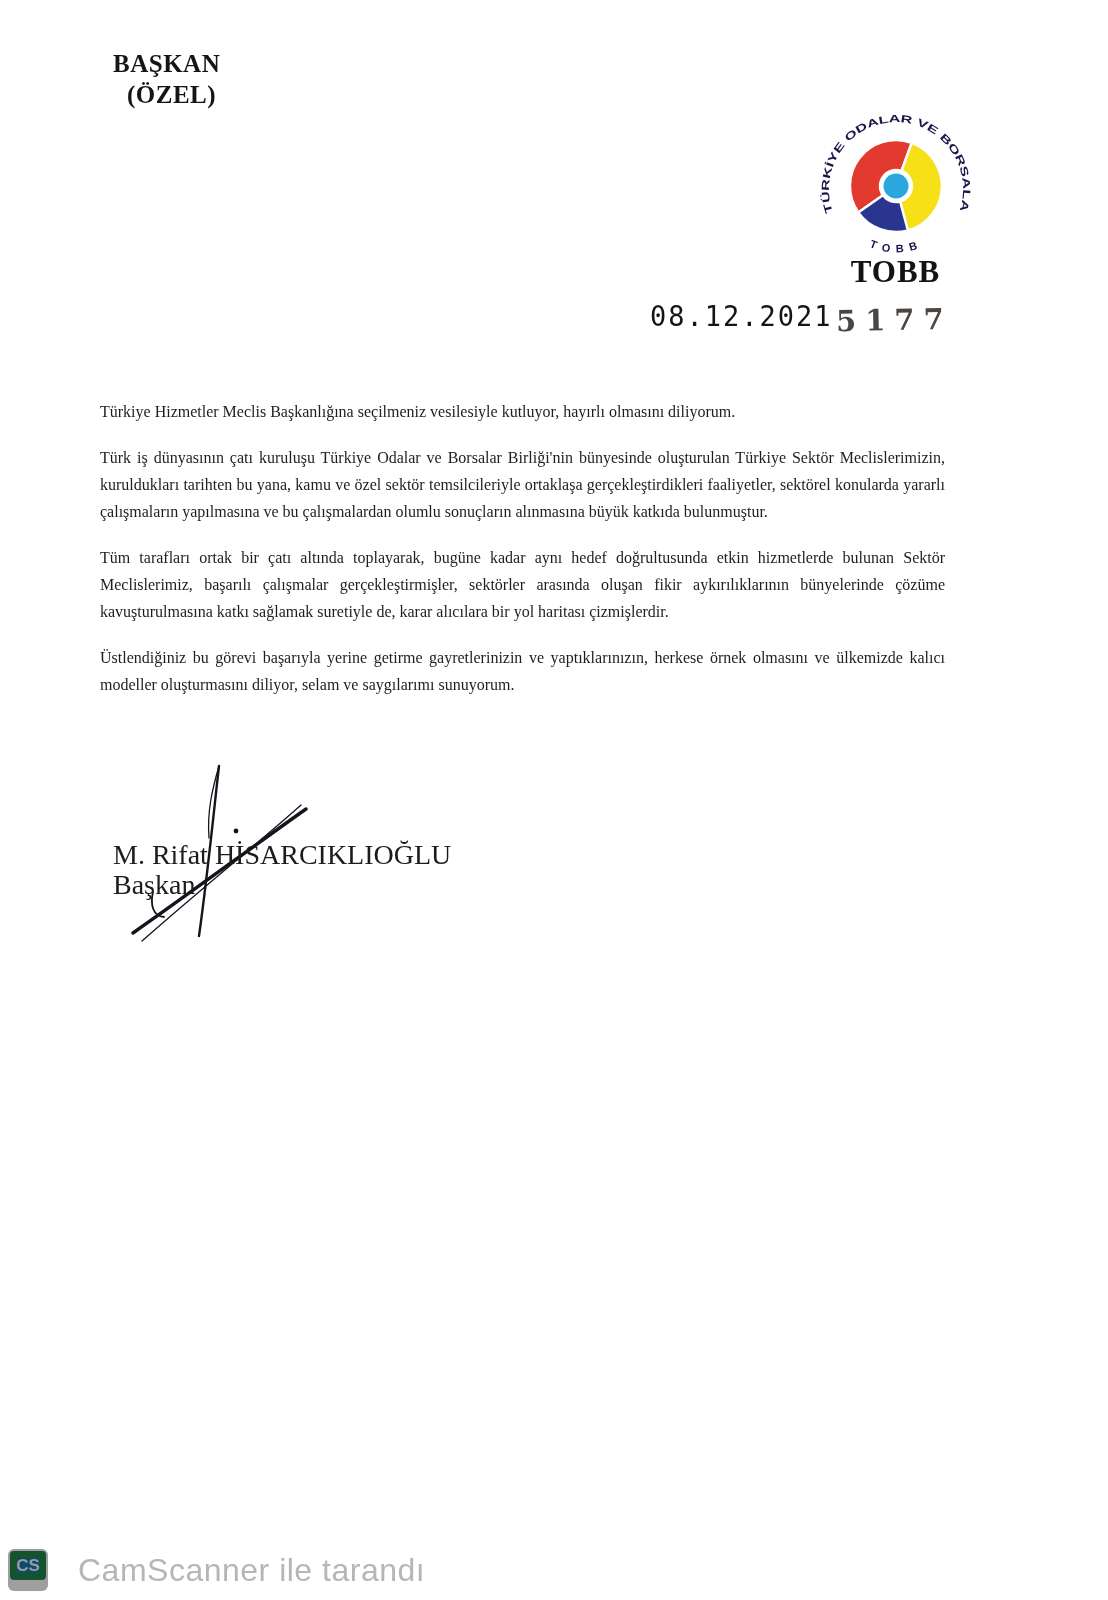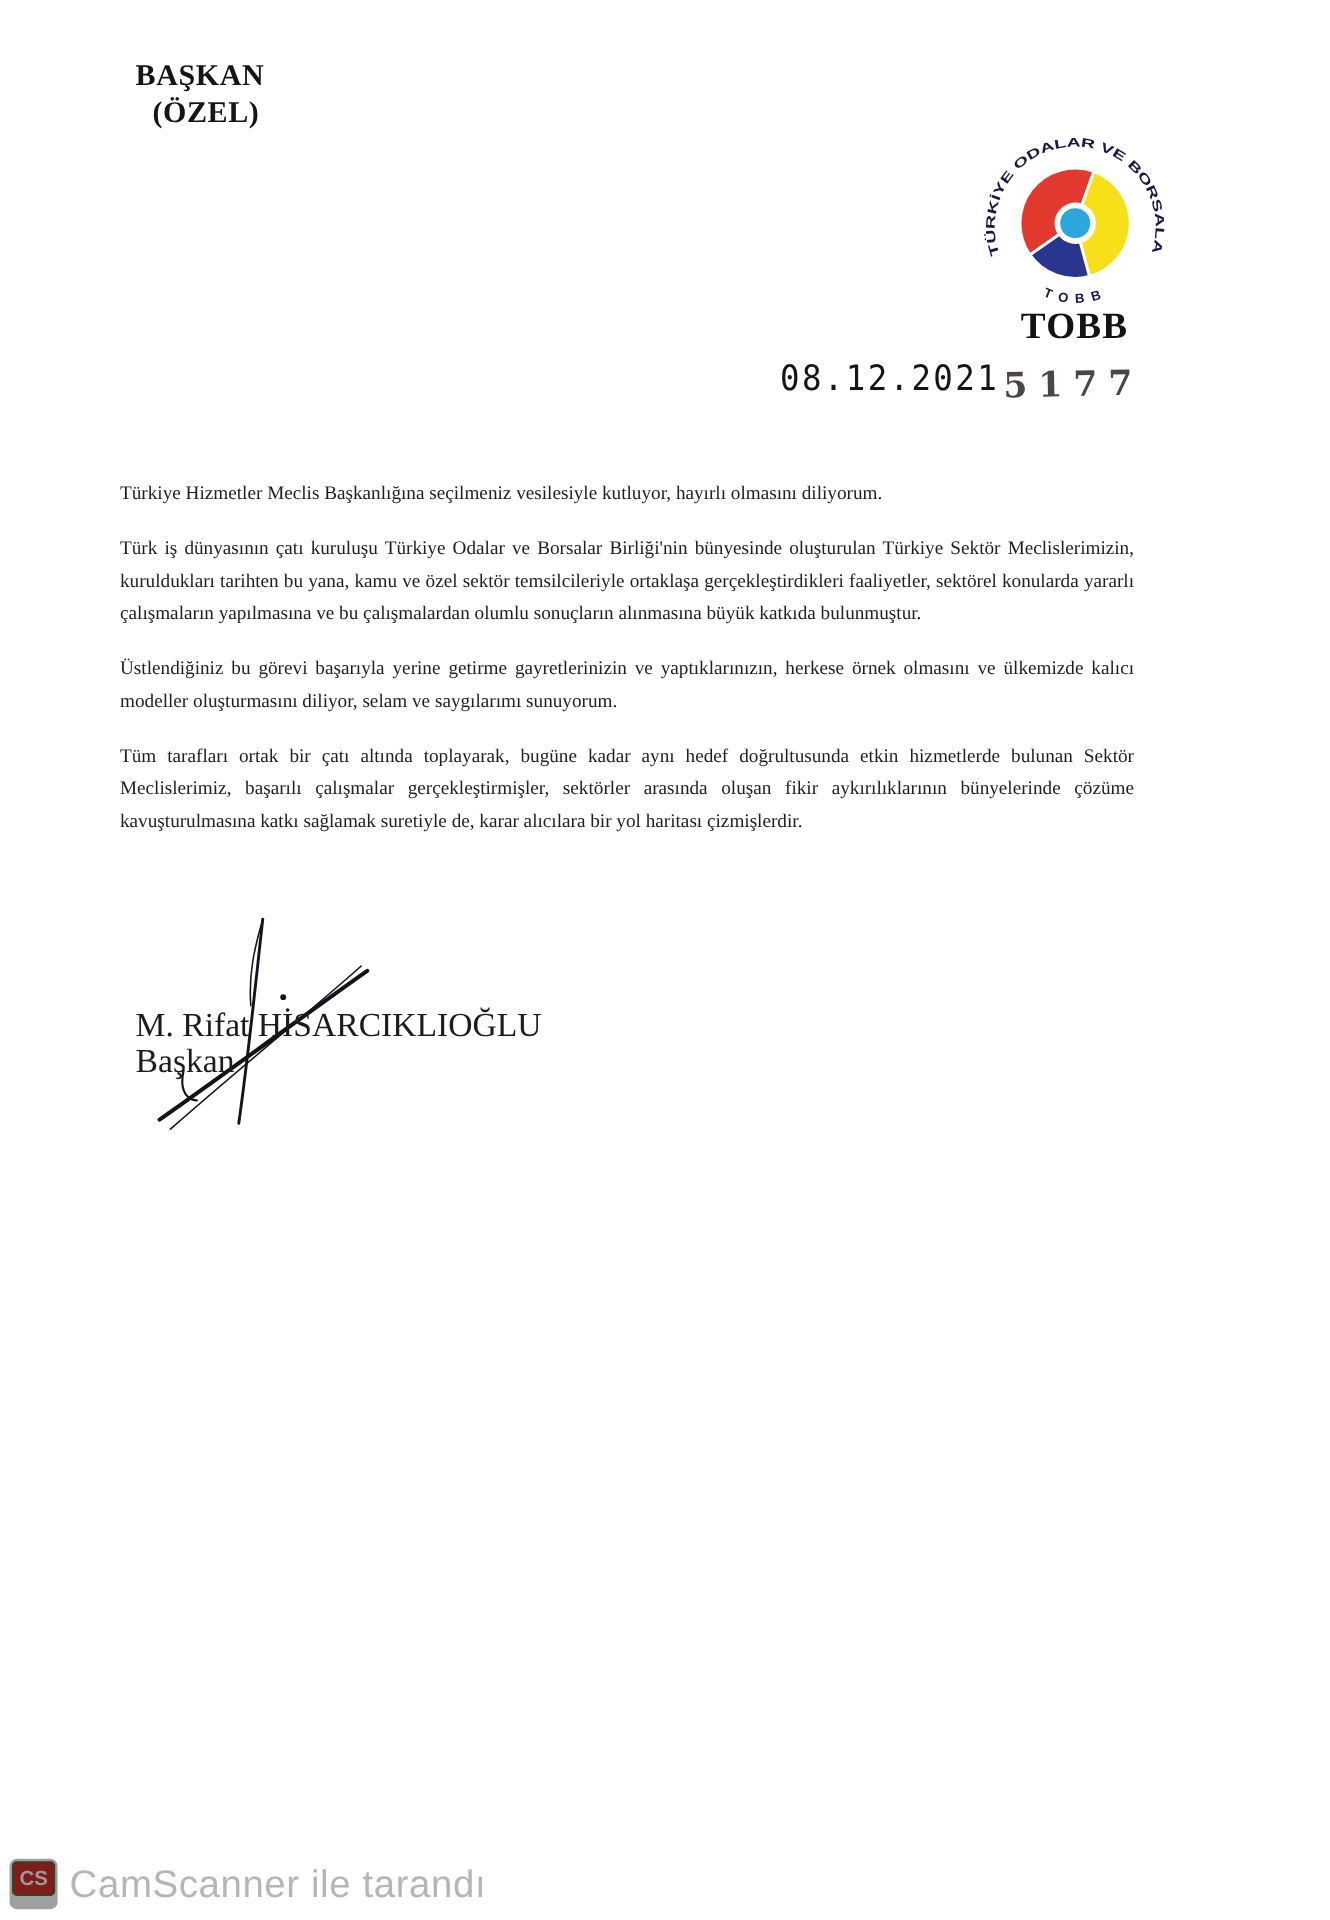--- a/index.html
+++ b/index.html
@@ -42,28 +42,28 @@
   .sig-text{position:absolute;left:113px;top:840px;font-size:28px;line-height:30px;color:#1c1c1c;}
   .sig-svg{position:absolute;left:100px;top:738px;pointer-events:none;}
   
   .footer{position:absolute;left:8px;top:1549px;display:flex;align-items:center;gap:10px;}
   .cs-badge{
     width:40px;height:42px;border-radius:6px;background:#9f9f9f;
     position:relative;flex:0 0 auto;
   }
   .cs-badge .cs-top{
     position:absolute;left:2px;top:2px;right:2px;height:29px;
-    background:#7f1d1d;border:1px solid #14532d;border-radius:4px;
+    background:#0c4a6e;border:7px solid #14532d;border-radius:4px;
     display:flex;align-items:center;justify-content:center;
     font-family:"Liberation Sans",sans-serif;font-weight:bold;font-size:17px;color:#9b9b9b;
     box-sizing:border-box;letter-spacing:0;
   }
   .footer-label{
     font-family:"Liberation Sans",sans-serif;
-    font-size:32px;color:#b6b6b6;letter-spacing:.5px;
+    font-size:32px;color:#b6b6b6;letter-spacing:.5px;margin-left:20px;
   }
 </style>
 </head>
 <body>
 
 <div class="page">
 
   <div class="letterhead">
     <div>BAŞKAN</div>
     <div class="l2">(ÖZEL)</div>
@@ -93,22 +93,22 @@
     <div class="logo-caption">TOBB</div>
   </div>
 
   <div class="stamp-date">08.12.2021</div>
   <div class="stamp-number">5177</div>
 
 
   <div class="body-text">
     <p>Türkiye Hizmetler Meclis Başkanlığına seçilmeniz vesilesiyle kutluyor, hayırlı olmasını diliyorum.</p>
     <p>Türk iş dünyasının çatı kuruluşu Türkiye Odalar ve Borsalar Birliği'nin bünyesinde oluşturulan Türkiye Sektör Meclislerimizin, kuruldukları tarihten bu yana, kamu ve özel sektör temsilcileriyle ortaklaşa gerçekleştirdikleri faaliyetler, sektörel konularda yararlı çalışmaların yapılmasına ve bu çalışmalardan olumlu sonuçların alınmasına büyük katkıda bulunmuştur.</p>
+    <p>Tüm tarafları ortak bir çatı altında toplayarak, bugüne kadar aynı hedef doğrultusunda etkin hizmetlerde bulunan Sektör Meclislerimiz, başarılı çalışmalar gerçekleştirmişler, sektörler arasında oluşan fikir aykırılıklarının bünyelerinde çözüme kavuşturulmasına katkı sağlamak suretiyle de, karar alıcılara bir yol haritası çizmişlerdir.</p>
     <p>Üstlendiğiniz bu görevi başarıyla yerine getirme gayretlerinizin ve yaptıklarınızın, herkese örnek olmasını ve ülkemizde kalıcı modeller oluşturmasını diliyor, selam ve saygılarımı sunuyorum.</p>
-    <p>Tüm tarafları ortak bir çatı altında toplayarak, bugüne kadar aynı hedef doğrultusunda etkin hizmetlerde bulunan Sektör Meclislerimiz, başarılı çalışmalar gerçekleştirmişler, sektörler arasında oluşan fikir aykırılıklarının bünyelerinde çözüme kavuşturulmasına katkı sağlamak suretiyle de, karar alıcılara bir yol haritası çizmişlerdir.</p>
   </div>
 
   <svg class="sig-svg" width="240" height="215" viewBox="100 738 240 215">
     <g fill="none" stroke="#14141c" stroke-linecap="round">
       <path d="M 219,766 C 215,800 208,872 199,936" stroke-width="2.4"></path>
       <path d="M 219,766 C 212,790 207,812 209,838" stroke-width="1.3"></path>
       <path d="M 306,809 C 255,845 186,896 133,933" stroke-width="3.4"></path>
       <path d="M 301,805 C 262,840 202,888 142,941" stroke-width="1.3"></path>
       <path d="M 153,892 C 150,905 153,916 164,917" stroke-width="1.8"></path>
       <circle cx="236" cy="831" r="2.4" fill="#14141c" stroke="none"></circle>

